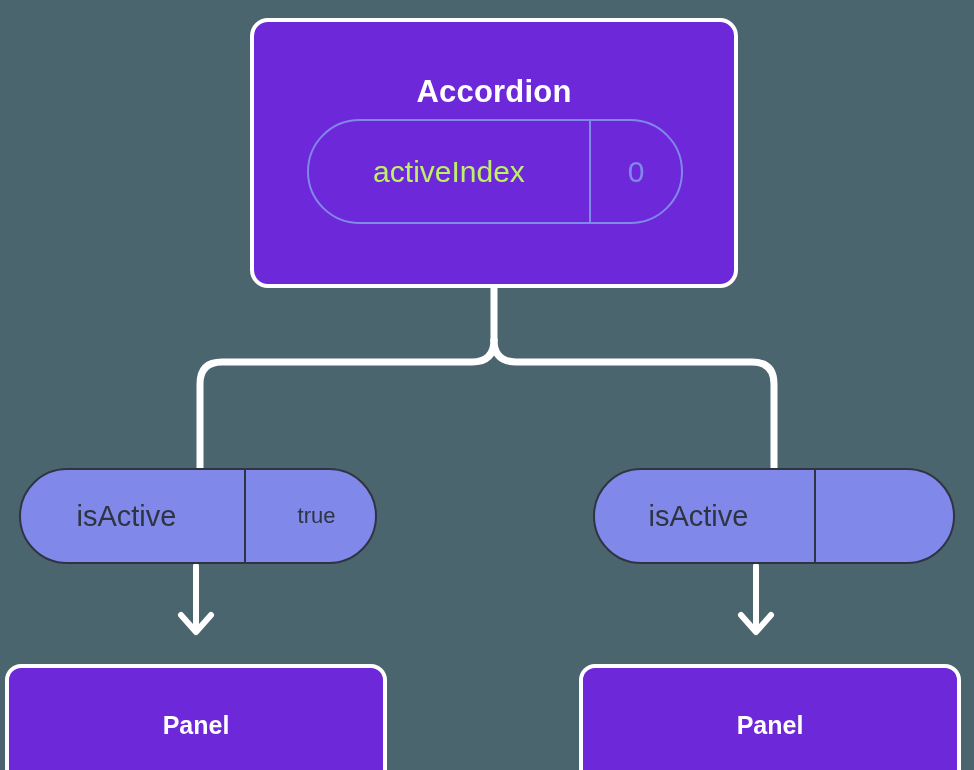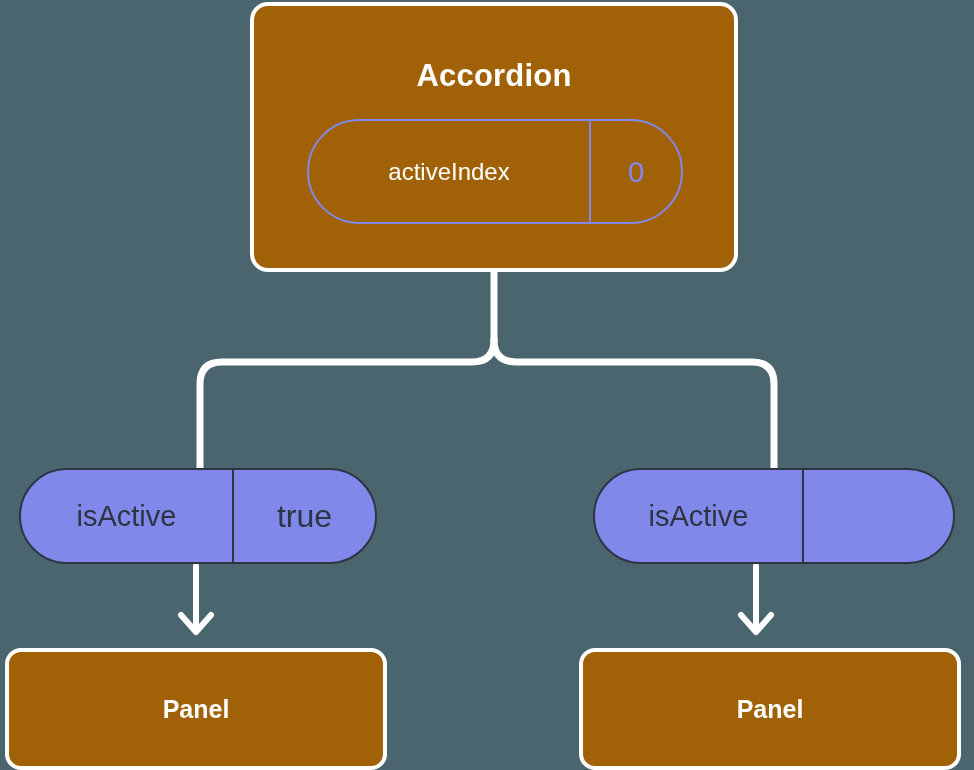--- a/index.html
+++ b/index.html
@@ -25,26 +25,27 @@
     top: 0;
     width: 974px;
     height: 770px;
     pointer-events: none;
   }
 
   
   .card {
     position: absolute;
     box-sizing: border-box;
-    background: #a16207;
+    background: #6d28d9;
     border: 4px solid #ffffff;
     border-radius: 18px;
     display: flex;
     flex-direction: column;
     align-items: center;
+    margin-top: 16px;
   }
   .card-root {
     left: 250px;
     top: 2px;
     width: 488px;
     height: 270px;
     justify-content: flex-start;
   }
   .card-title {
     color: #ffffff;
@@ -81,22 +82,22 @@
     border-radius: 53px;
     display: flex;
     align-items: stretch;
     background: transparent;
   }
   .badge-outline .seg-key {
     display: flex;
     align-items: center;
     justify-content: center;
     width: 280px;
-    color: #ffffff;
-    font-size: 24px;
+    color: #bef264;
+    font-size: 30px;
     line-height: 1;
   }
   .badge-outline .seg-divider {
     width: 2px;
     background: #8088ea;
     align-self: stretch;
   }
   .badge-outline .seg-val {
     flex: 1;
     display: flex;
@@ -111,20 +112,21 @@
   .pill-filled {
     position: absolute;
     height: 96px;
     box-sizing: border-box;
     background: #8088ea;
     border: 2px solid #2f3442;
     border-radius: 48px;
     display: flex;
     align-items: stretch;
     overflow: hidden;
+    gap: 12px;
   }
   .pill-left  { left: 19px;  top: 468px; width: 358px; }
   .pill-right { left: 593px; top: 468px; width: 362px; }
   .pill-filled .seg-key {
     display: flex;
     align-items: center;
     justify-content: center;
     color: #2f3442;
     font-size: 29px;
     line-height: 1;
@@ -135,21 +137,21 @@
     width: 2px;
     background: #2f3442;
     align-self: stretch;
   }
   .pill-filled .seg-val {
     flex: 1;
     display: flex;
     align-items: center;
     justify-content: center;
     color: #2f3442;
-    font-size: 32px;
+    font-size: 22px;
     line-height: 1;
   }
 </style>
 </head>
 <body>
 
 <div id="stage">
 
   <svg id="connectors" viewBox="0 0 974 770">
 

